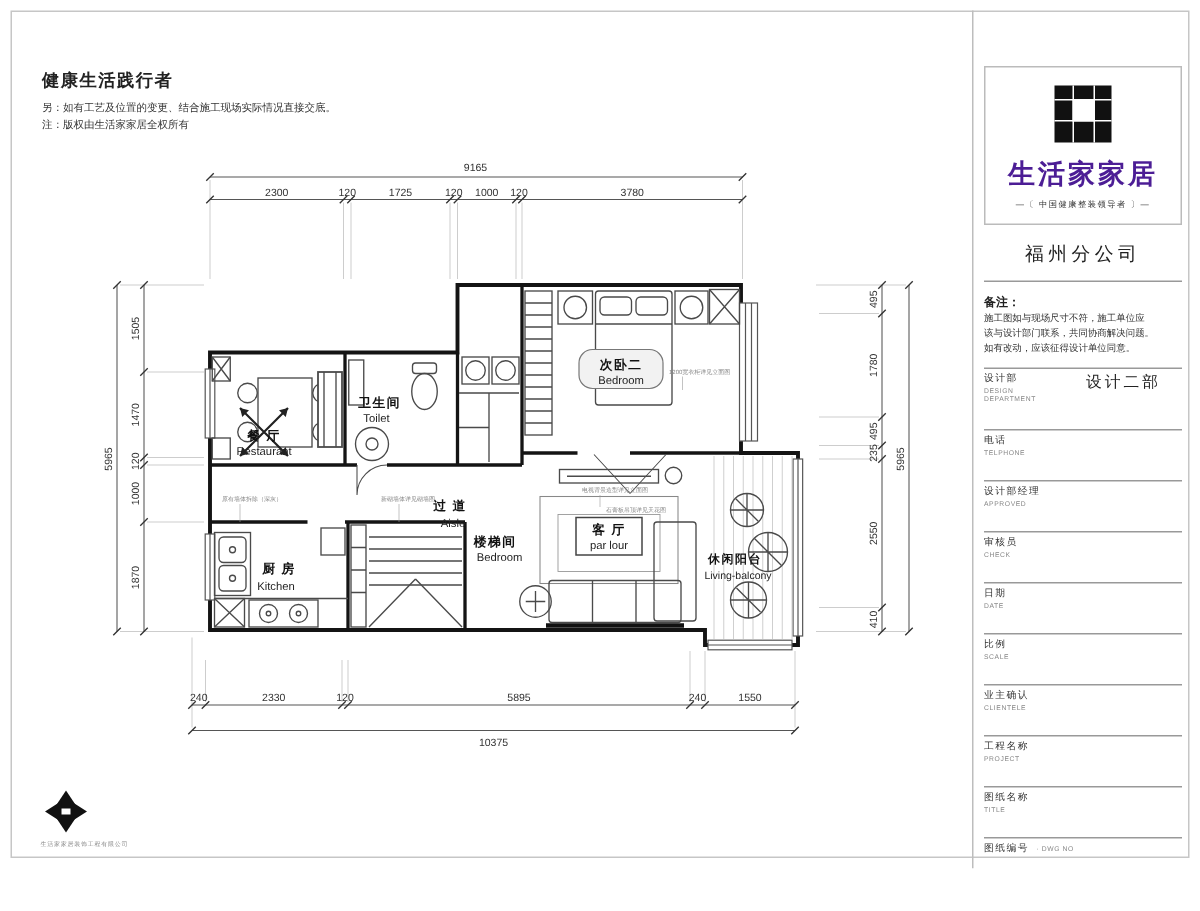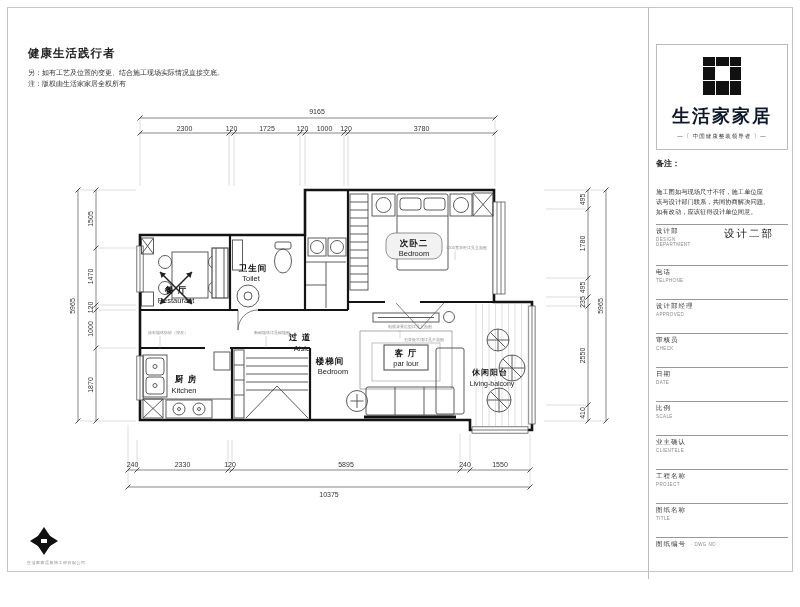--- a/index.html
+++ b/index.html
@@ -25,25 +25,25 @@
   
   .sidebar{position:absolute;left:656px;top:44px;width:132px;}
   .logo-box{border:1px solid #bbb;padding:12px 6px 9px 6px;text-align:center;background:#fff;}
   .logo-mark{width:38px;height:38px;background:#111;margin:0 auto 9px auto;position:relative;}
   .logo-mark i{position:absolute;background:#fff;}
   .lg-hole{left:12px;top:9px;width:15px;height:15px;}
   .lg-v1{left:12px;top:0;width:1px;height:38px;}
   .lg-v2{left:26px;top:0;width:1px;height:38px;}
   .lg-h1{left:0;top:9px;width:38px;height:1px;}
   .lg-h2{left:0;top:23px;width:38px;height:1px;}
-  .brand{font-size:18px;font-weight:bold;letter-spacing:2px;color:#0f172a;white-space:nowrap;}
+  .brand{font-size:18px;font-weight:bold;letter-spacing:2px;color:#4c1d95;white-space:nowrap;}
   .tagline{font-size:5.5px;color:#333;margin-top:5px;letter-spacing:1px;white-space:nowrap;}
   .branch{text-align:center;font-size:12.5px;letter-spacing:3px;color:#222;padding:11px 0 9px 0;border-bottom:1px solid #999;}
   .remark{padding:8px 0 7px 0;border-bottom:1px solid #999;}
-  .remark .r-title{font-size:8px;font-weight:bold;color:#222;margin-bottom:18px;}
+  .remark .r-title{font-size:8px;font-weight:bold;color:#222;margin-bottom:1px;}
   .remark .r-line{font-size:6.3px;color:#333;line-height:1.6;}
   .field-row{display:flex;border-bottom:1px solid #999;min-height:29px;padding:2px 0;}
   .f-label{width:54px;}
   .f-cn{display:block;font-size:6.5px;color:#333;letter-spacing:1px;}
   .f-en{display:block;font-size:4.5px;color:#888;margin-top:1px;letter-spacing:.4px;}
   .f-value{flex:1;text-align:center;font-size:10.5px;color:#222;letter-spacing:2px;}
   .row-tall{min-height:36px;}
   .row-last{border-bottom:none;min-height:22px;}
   .row-last .f-label{width:auto;display:flex;align-items:baseline;gap:5px;}
   .row-last .f-cn{font-size:6.5px;}
@@ -278,20 +278,21 @@
       <div class="logo-mark">
         <i class="lg-v1"></i>
           <i class="lg-v2"></i>
           <i class="lg-h1"></i>
           <i class="lg-h2"></i>
           <i class="lg-hole"></i>
       </div>
       <div class="brand">生活家家居</div>
       <div class="tagline">—〔 中国健康整装领导者 〕—</div>
     </div>
+    <div class="branch">福州分公司</div>
 
     <div class="remark">
       <div class="r-title">备注：</div>
       <div class="r-line">施工图如与现场尺寸不符，施工单位应</div>
       <div class="r-line">该与设计部门联系，共同协商解决问题。</div>
       <div class="r-line">如有改动，应该征得设计单位同意。</div>
     </div>
 
     <div class="field-row row-tall">
       <div class="f-label">

